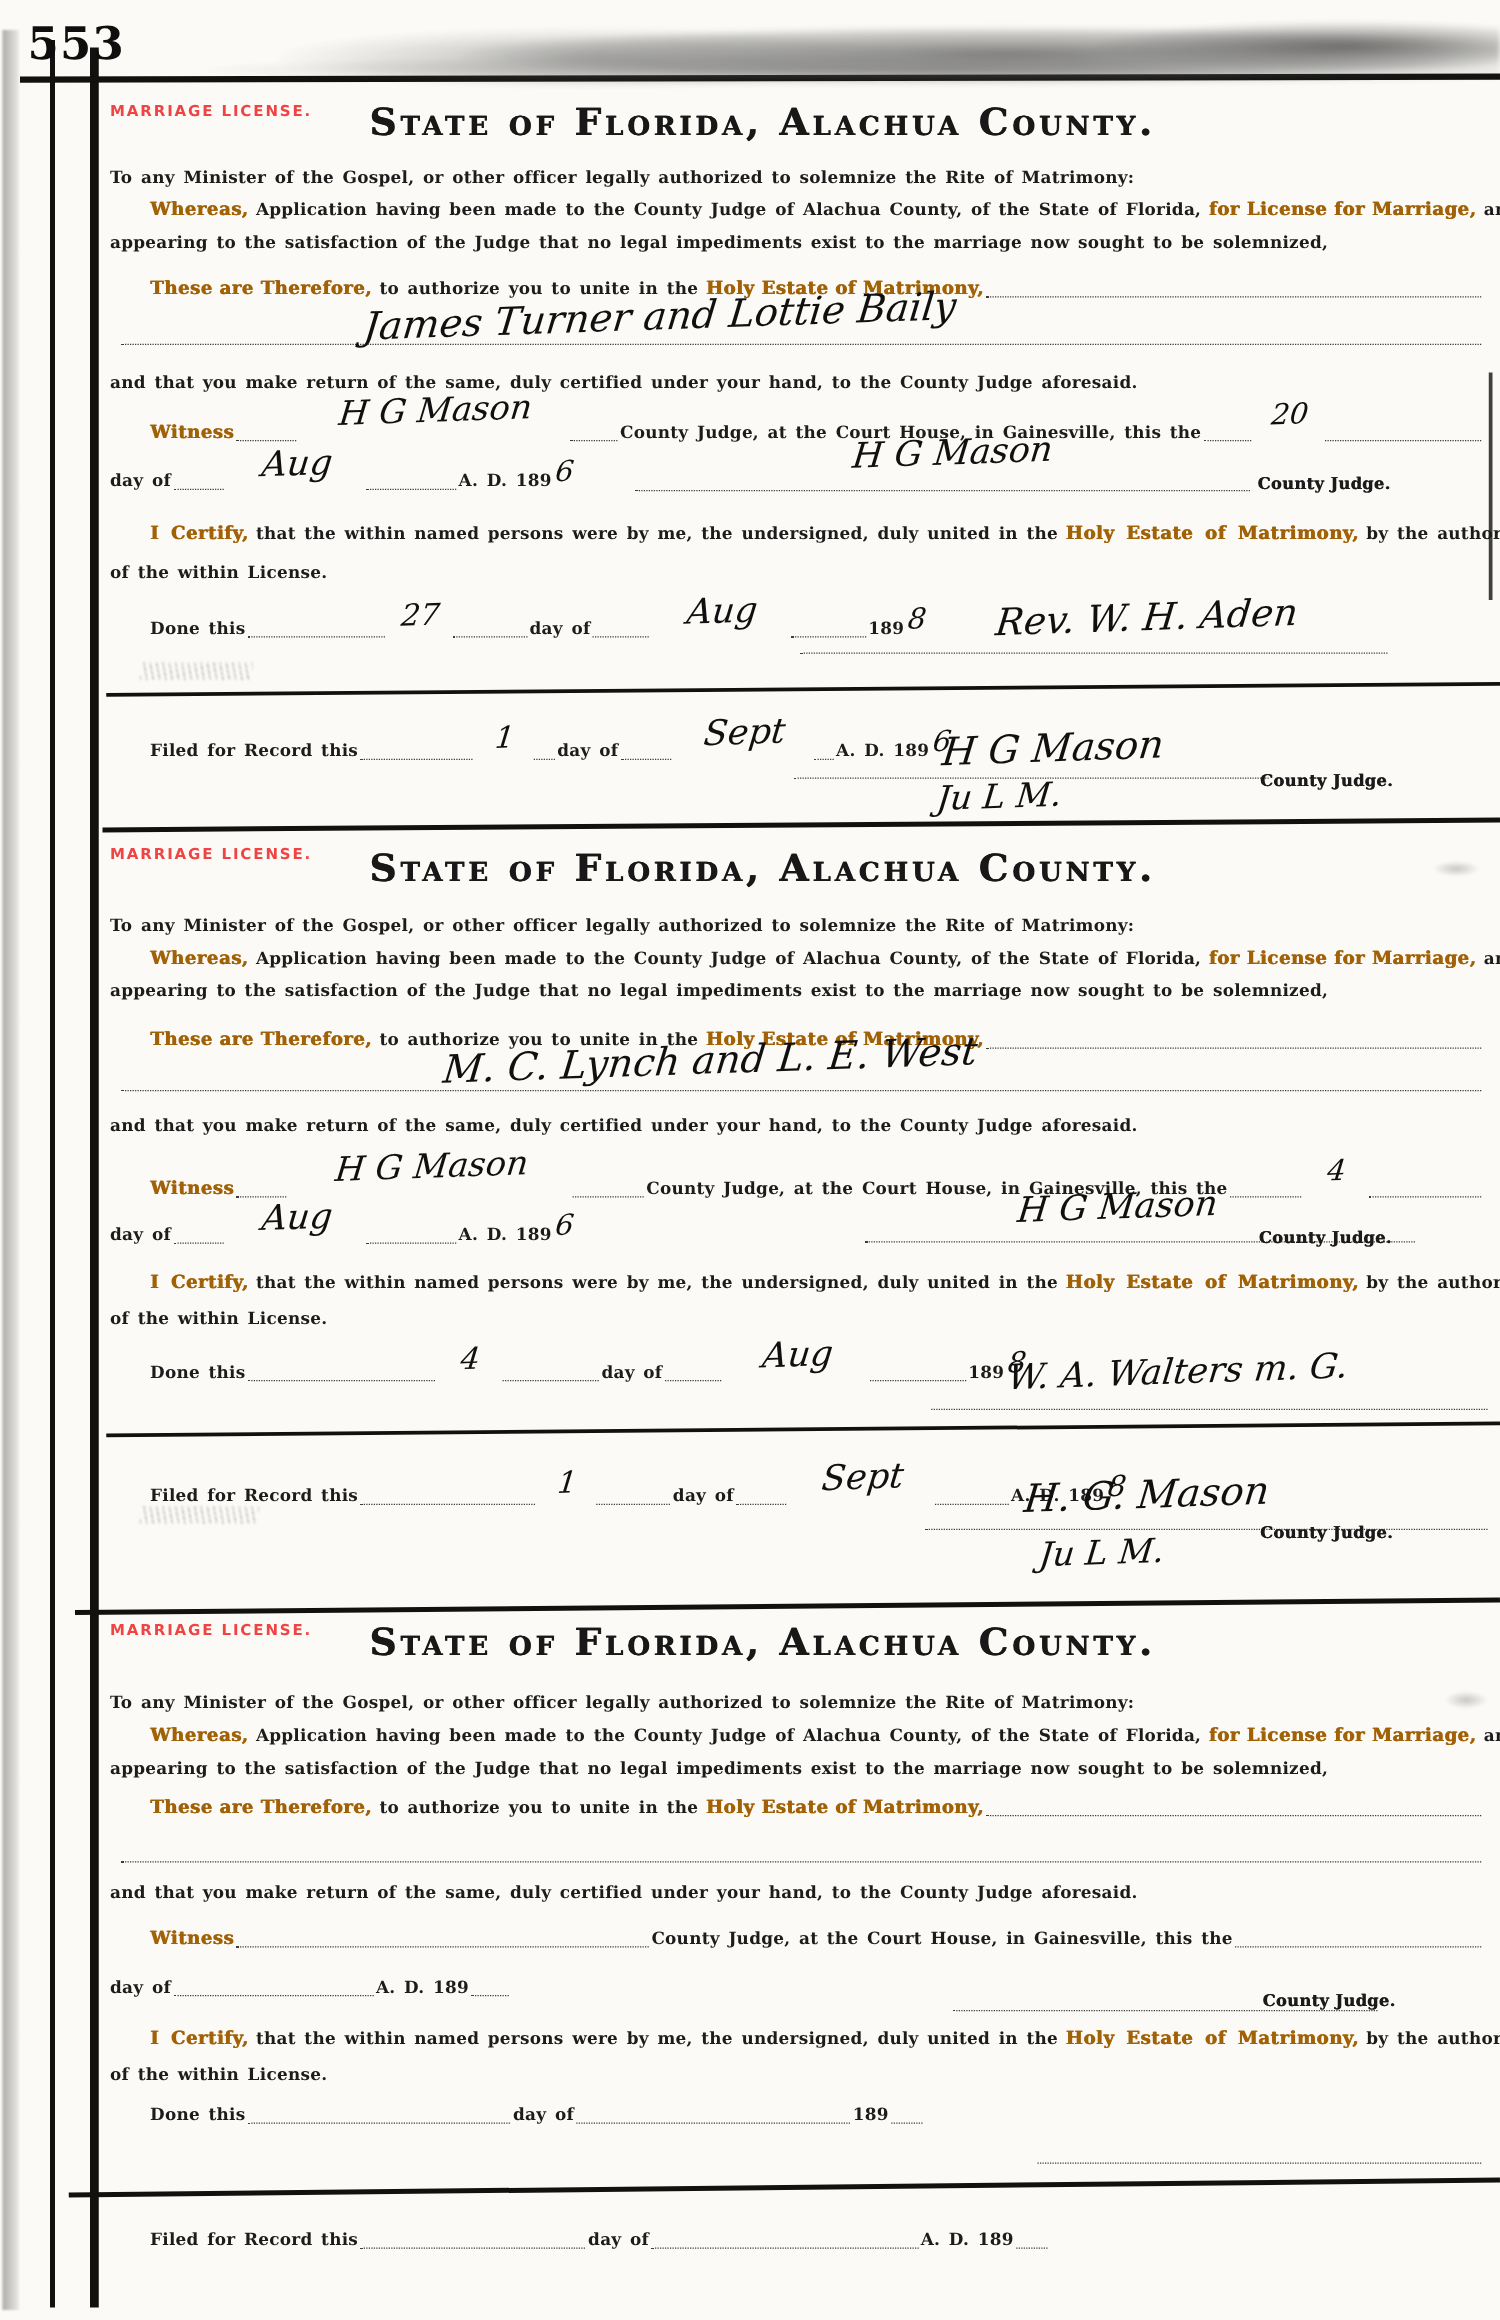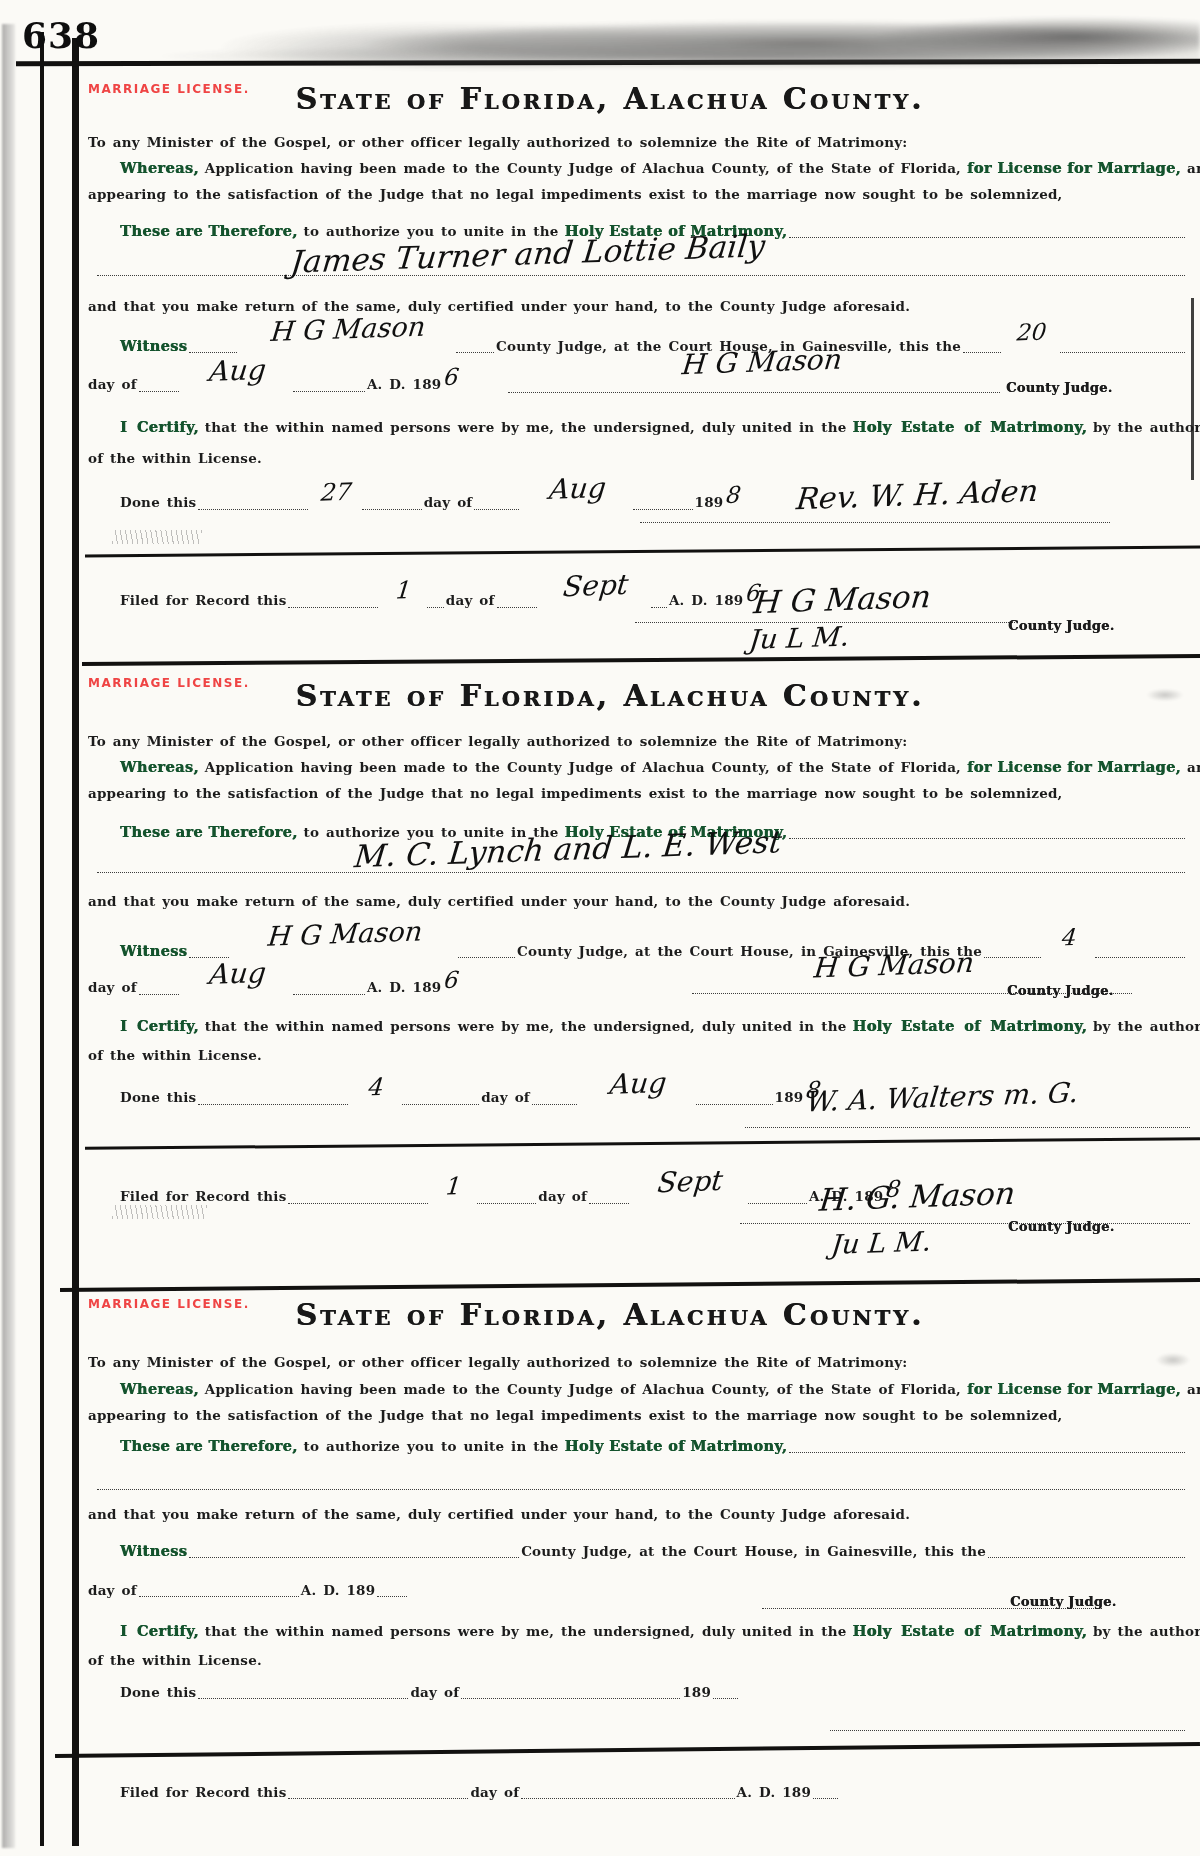--- a/index.html
+++ b/index.html
@@ -2,21 +2,21 @@
 <html><head>
 <meta charset="utf-8">
 <style>
   html,body{margin:0;padding:0;}
   body{width:1200px;height:1856px;position:relative;background:#fbfaf6;overflow:hidden;
        font-family:"DejaVu Serif",serif;color:#1b1b1b;}
   .abs{position:absolute;}
   
   .t{font:700 13.5px/1.25 "DejaVu Serif",serif;color:#1c1c1c;letter-spacing:.2px;word-spacing:2px;white-space:nowrap;}
   
-  .bl{font:700 14.5px/1.2 "DejaVu Serif",serif;color:#14532d;letter-spacing:.4px;white-space:nowrap;
+  .bl{font:700 14.5px/1.2 "DejaVu Serif",serif;color:#a16207;letter-spacing:.4px;white-space:nowrap;
       text-shadow:.6px 0 0 currentColor;}
   
   .title{font:700 30px/1 "DejaVu Serif",serif;font-variant:small-caps;letter-spacing:3px;color:#181818;
          text-shadow:.5px 0 0 currentColor;text-align:center;white-space:nowrap;}
   .lic{font:700 12px "DejaVu Sans",sans-serif;letter-spacing:1.5px;color:#ef4444;white-space:nowrap;}
   
   .hw{font:italic 400 24px/1 "DejaVu Serif",serif;color:#101010;white-space:nowrap;
       transform:skewX(-8deg) rotate(-2deg);transform-origin:left bottom;}
   .hw.inl{position:relative;display:inline-block;}
   
@@ -30,21 +30,21 @@
   .pgnum{font:700 36px "DejaVu Serif",serif;letter-spacing:1px;color:#0e0e0e;}
   .cj{font:700 13px "DejaVu Serif",serif;letter-spacing:.3px;white-space:nowrap;text-shadow:.4px 0 0 currentColor;}
 </style>
 </head>
 <body>
 
 <div class="noise" style="left:2px;top:24px;width:13px;height:1824px;filter:blur(1px);
             background:linear-gradient(to right,rgba(110,110,110,.55),rgba(170,170,170,.22));"></div>
 <div class="vln" style="left:40px;top:32px;width:4px;height:1814px;"></div>
 <div class="vln" style="left:72px;top:38px;width:7px;height:1808px;"></div>
-<div class="abs pgnum" style="left:22px;top:14px;">638</div>
+<div class="abs pgnum" style="left:22px;top:14px;">553</div>
 <div class="hr" style="left:16px;top:60px;width:1184px;height:5px;transform:rotate(-.12deg);"></div>
 <div class="noise" style="left:160px;top:8px;width:1040px;height:64px;filter:blur(2px);opacity:.85;
             background:
             radial-gradient(55% 45% at 62% 55%, rgba(45,45,45,.7), rgba(90,90,90,.3) 60%, transparent 78%),
             radial-gradient(35% 55% at 30% 60%, rgba(80,80,80,.45), transparent 70%),
             radial-gradient(28% 45% at 88% 45%, rgba(35,35,35,.75), transparent 70%),
             radial-gradient(70% 25% at 55% 75%, rgba(60,60,60,.5), transparent 80%);"></div>
 <div class="vln" style="left:1191px;top:298px;width:3px;height:182px;opacity:.8;"></div>
 <div class="noise" style="left:1140px;top:688px;width:50px;height:14px;opacity:.3;filter:blur(1px);background:radial-gradient(50% 60% at 50% 50%,#555,transparent 75%);"></div>
 <div class="noise" style="left:1150px;top:1352px;width:46px;height:16px;opacity:.3;filter:blur(1px);background:radial-gradient(50% 60% at 50% 50%,#555,transparent 75%);"></div>

